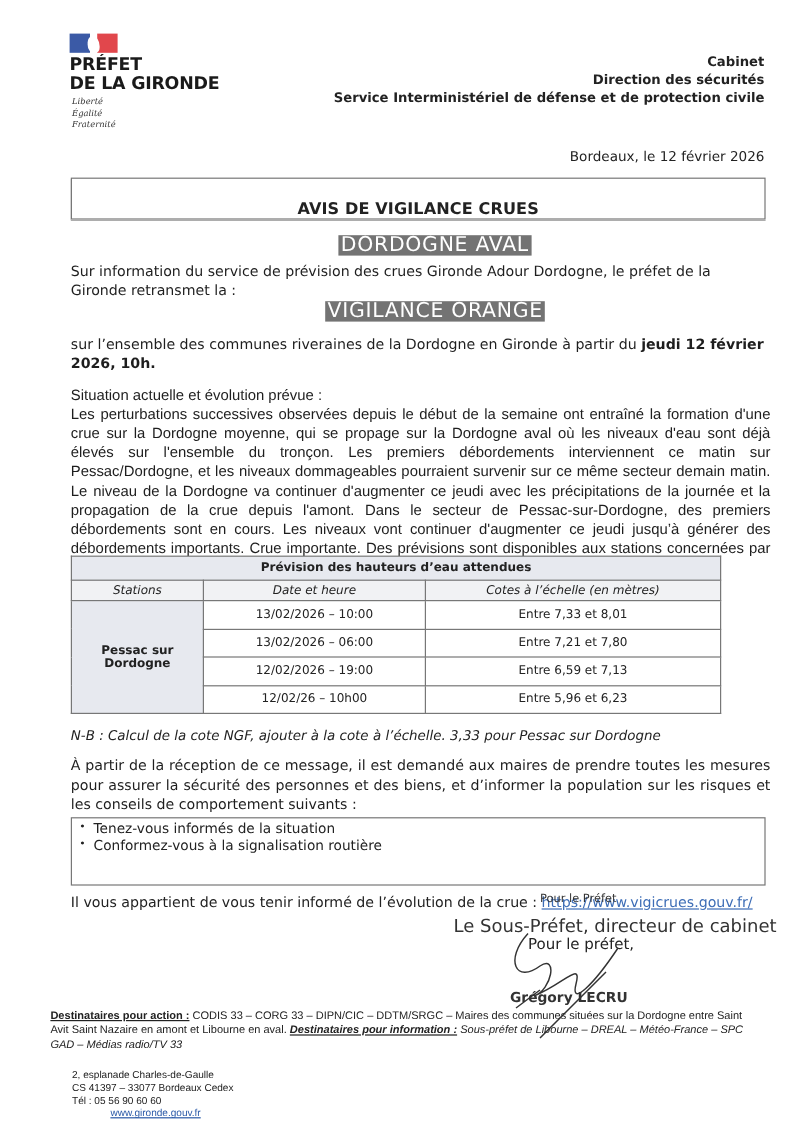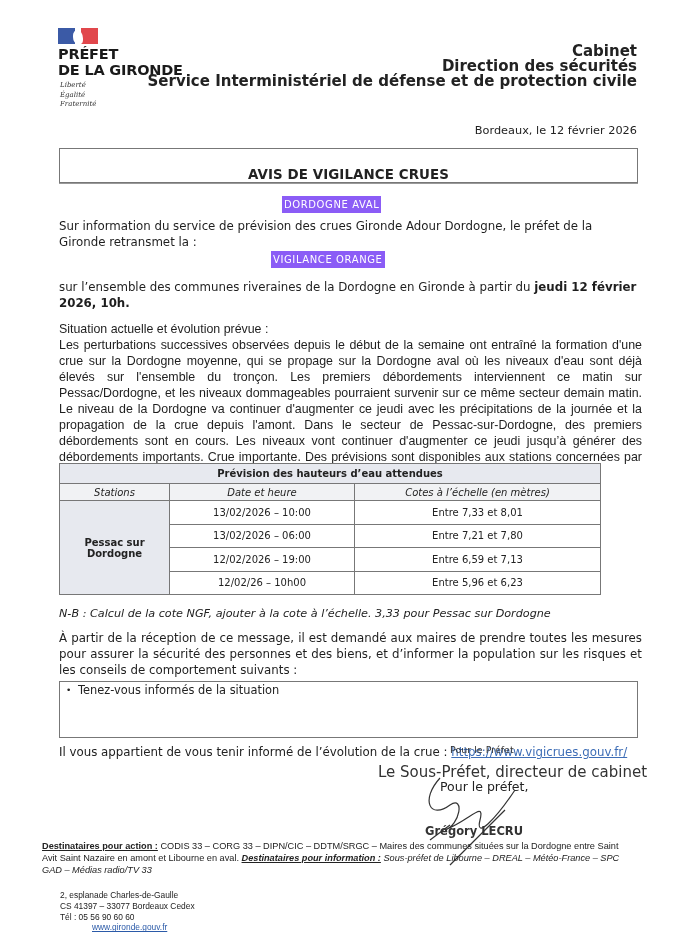--- a/index.html
+++ b/index.html
@@ -10,28 +10,28 @@
 
   
   .flag { left: 58px; top: 28px; width: 40px; height: 16px; }
   .flag .blue { position: absolute; left: 0; top: 0; width: 17px; height: 16px; background: #3b5aa6; }
   .flag .red { position: absolute; left: 23px; top: 0; width: 17px; height: 16px; background: #e1474c; }
   .flag .mid { position: absolute; left: 15px; top: 2px; width: 10px; height: 14px; background: #ffffff; border-radius: 40% 60% 30% 50%; }
   .prefet-name { left: 58px; top: 46px; font-family: "DejaVu Sans", sans-serif; font-weight: bold; font-size: 14.5px; line-height: 16px; color: #1a1a1a; letter-spacing: -0.2px; }
   .devise { left: 60px; top: 81px; font-family: "DejaVu Serif", serif; font-style: italic; font-size: 7px; line-height: 9.5px; color: #333; }
 
   
-  .service { right: 37px; top: 44px; text-align: right; font-family: "DejaVu Sans", sans-serif; font-weight: bold; font-size: 15px; line-height: 15px; color: #222; margin-left: 48px; }
+  .service { right: 37px; top: 44px; text-align: right; font-family: "DejaVu Sans", sans-serif; font-weight: bold; font-size: 11px; line-height: 15px; color: #222; margin-left: 48px; }
   .date { right: 37px; top: 124px; font-family: "DejaVu Sans", sans-serif; font-size: 11.3px; color: #222; }
 
   
   .title-box { left: 59px; top: 148px; width: 579px; height: 35px; border: 1px solid #777; box-shadow: 0 1px 0 #999; display: flex; align-items: center; justify-content: center; }
   .title-box span { font-weight: bold; font-size: 13.4px; color: #222; letter-spacing: 0.1px; margin-top: 18px; }
 
-  .orange-tag { background: #8b5cf6; color: #ffffff; font-size: 10px; padding: 0 2px; letter-spacing: 0.6px; line-height: 17px; }
+  .orange-tag { background: #737373; color: #ffffff; font-size: 17px; padding: 0 2px; letter-spacing: 0.6px; line-height: 17px; }
   .tag1 { left: 282px; top: 196px; }
   .tag2 { left: 271px; top: 251px; }
 
   .para { left: 59px; width: 583px; font-size: 11.8px; line-height: 15.5px; color: #1e1e1e; }
   .p-intro { top: 219px; }
   .p-ensemble { top: 280px; }
 
   .situation { left: 59px; top: 321px; width: 583px; font-family: "Liberation Sans", sans-serif; font-size: 12.4px; line-height: 16px; color: #1e1e1e; text-align: justify; }
   .situation .sit-title { }
 
@@ -144,20 +144,21 @@
 
 <div class="abs nb">
   <span class="u">N-B :</span><span> Calcul de la cote NGF, </span><span class="u">ajouter à la cote à l’échelle.</span><span> 3,33 pour Pessac sur Dordogne</span>
 </div>
 
 <div class="abs para p-maires">À partir de la réception de ce message, il est demandé aux maires de prendre toutes les mesures pour assurer la sécurité des personnes et des biens, et d’informer la population sur les risques et les conseils de comportement suivants :</div>
 
 <div class="abs advice-box">
   <ul>
     <li>Tenez-vous informés de la situation</li>
+    <li>Conformez-vous à la signalisation routière</li>
   </ul>
 </div>
 
 <div class="abs crue-line">
   <div><span>Il vous appartient de vous tenir informé de l’évolution de la crue : </span><span class="link">https://www.vigicrues.gouv.fr/</span></div>
 </div>
 
 <div class="abs sig-pour-prefet">Pour le Préfet</div>
 <div class="abs sig-sous-prefet">Le Sous-Préfet, directeur de cabinet</div>
 <div class="abs sig-pour2">Pour le préfet,</div>

